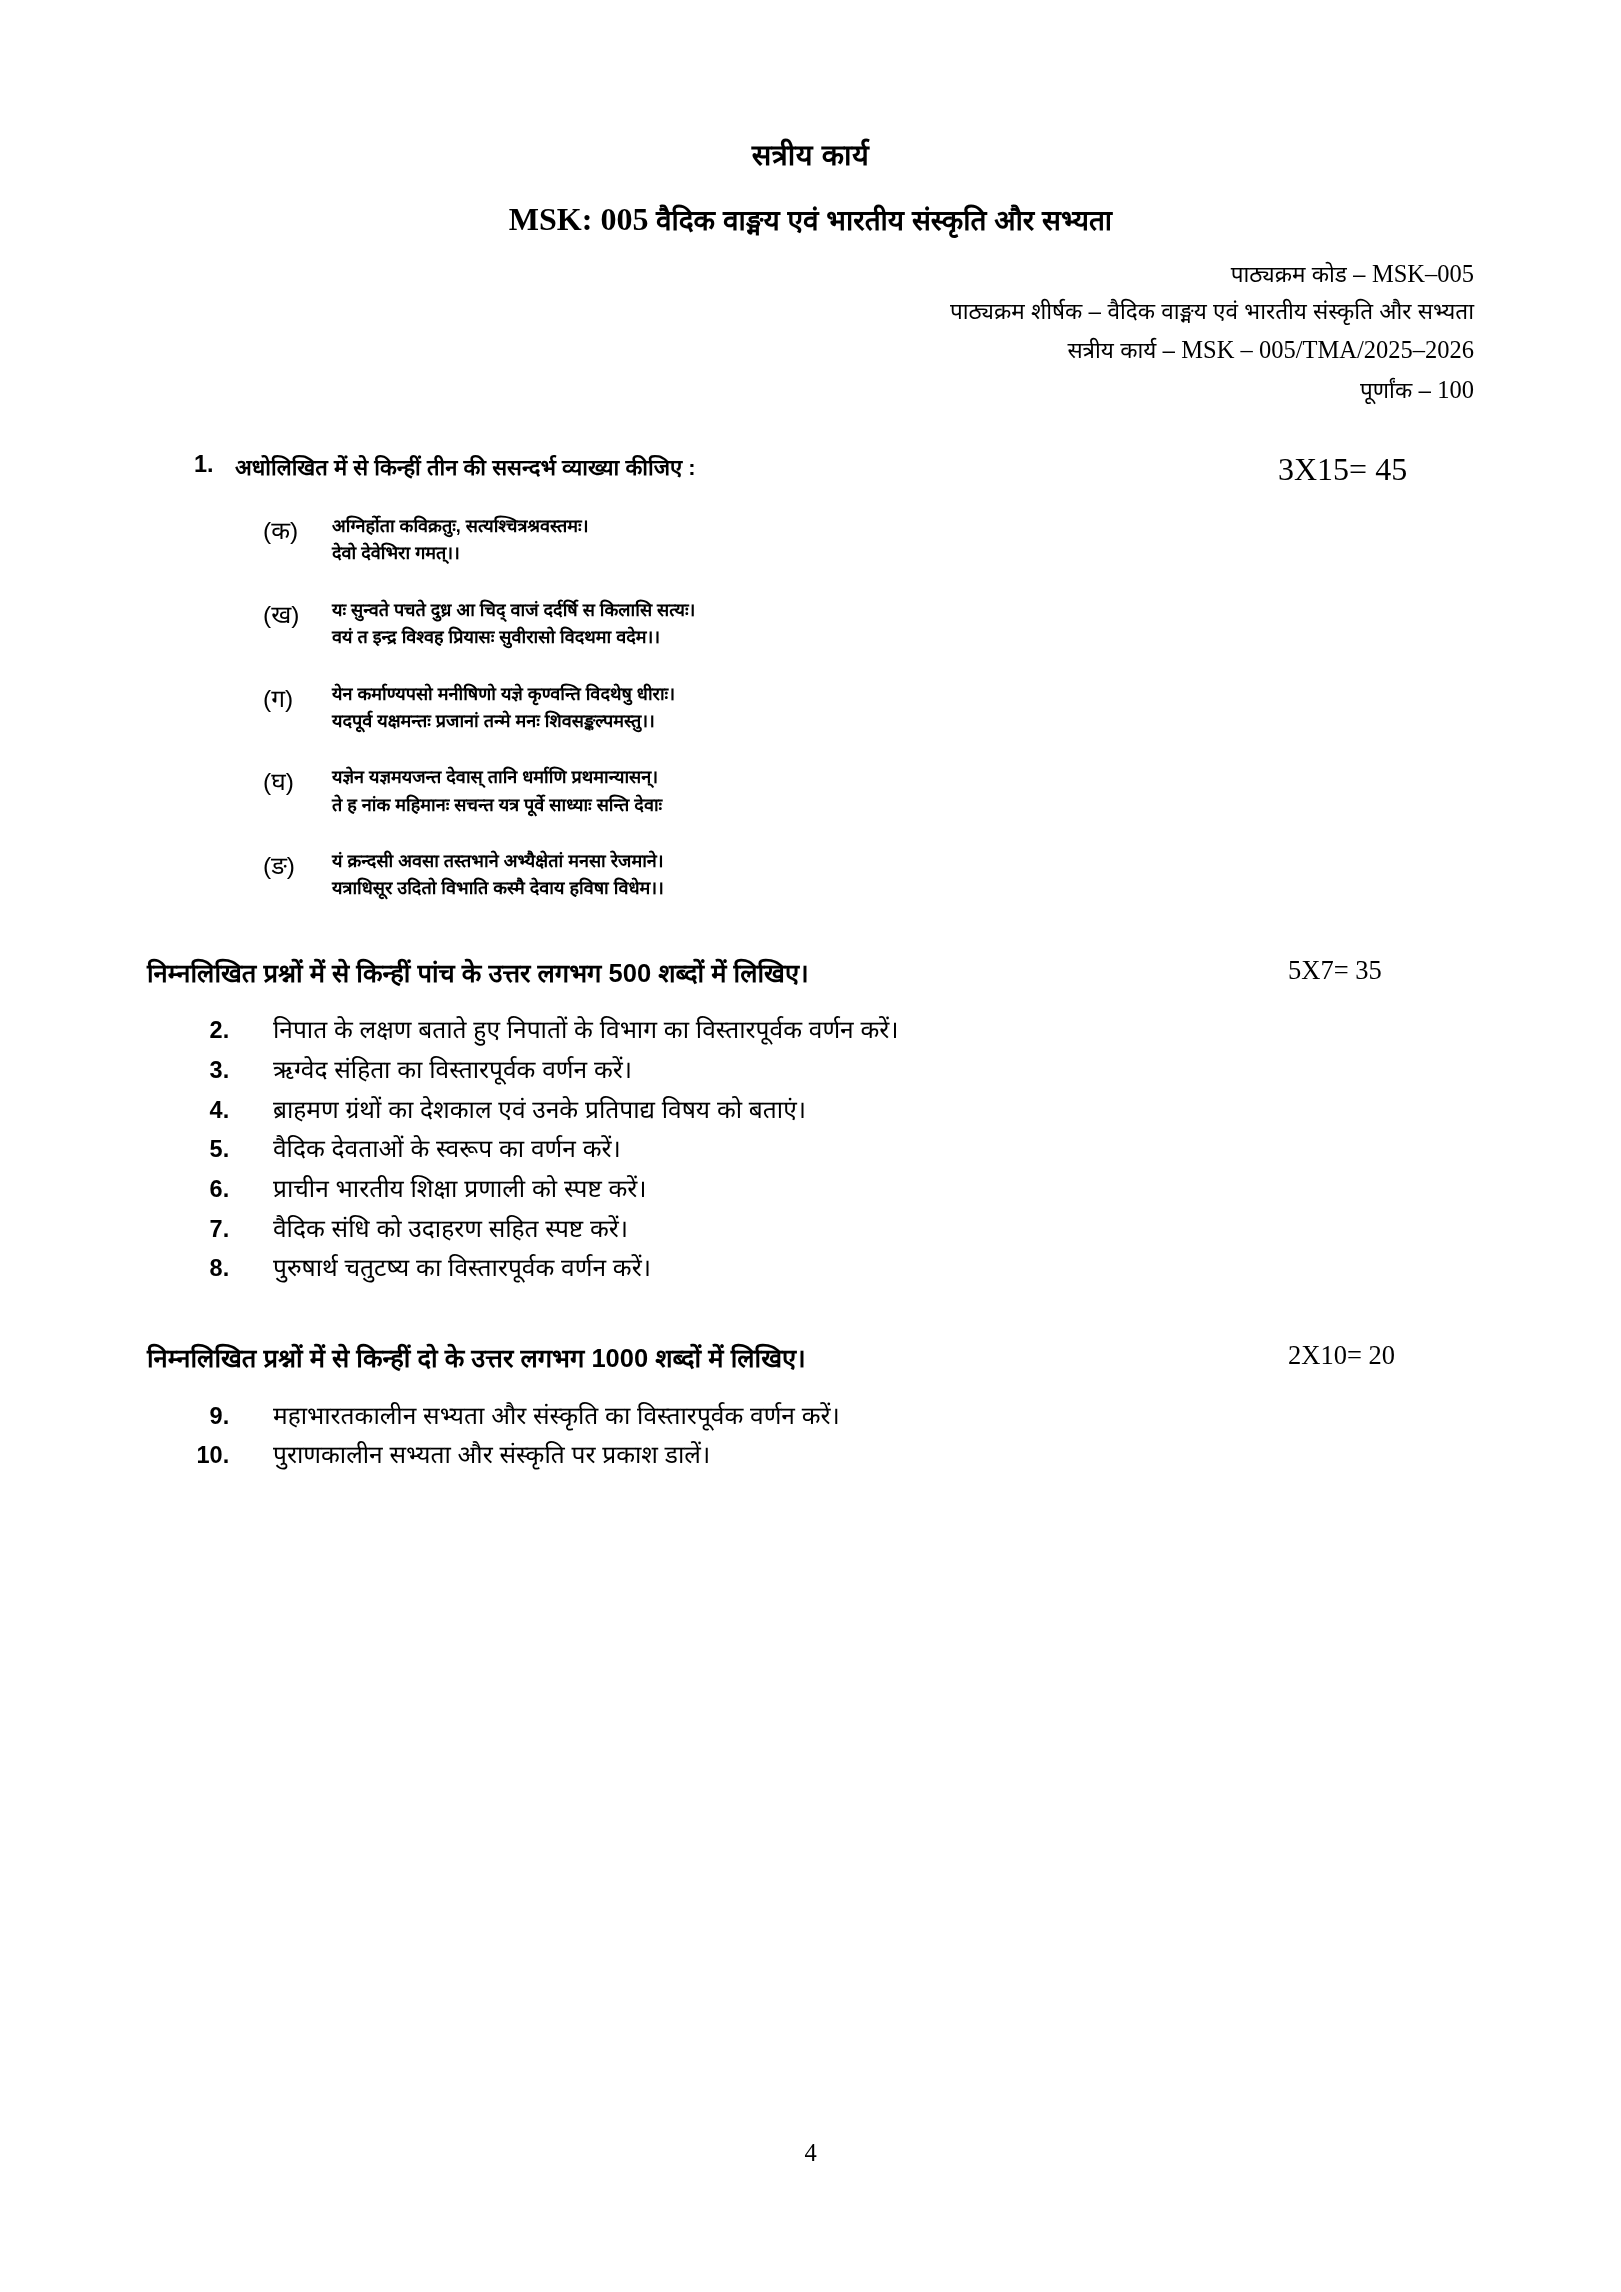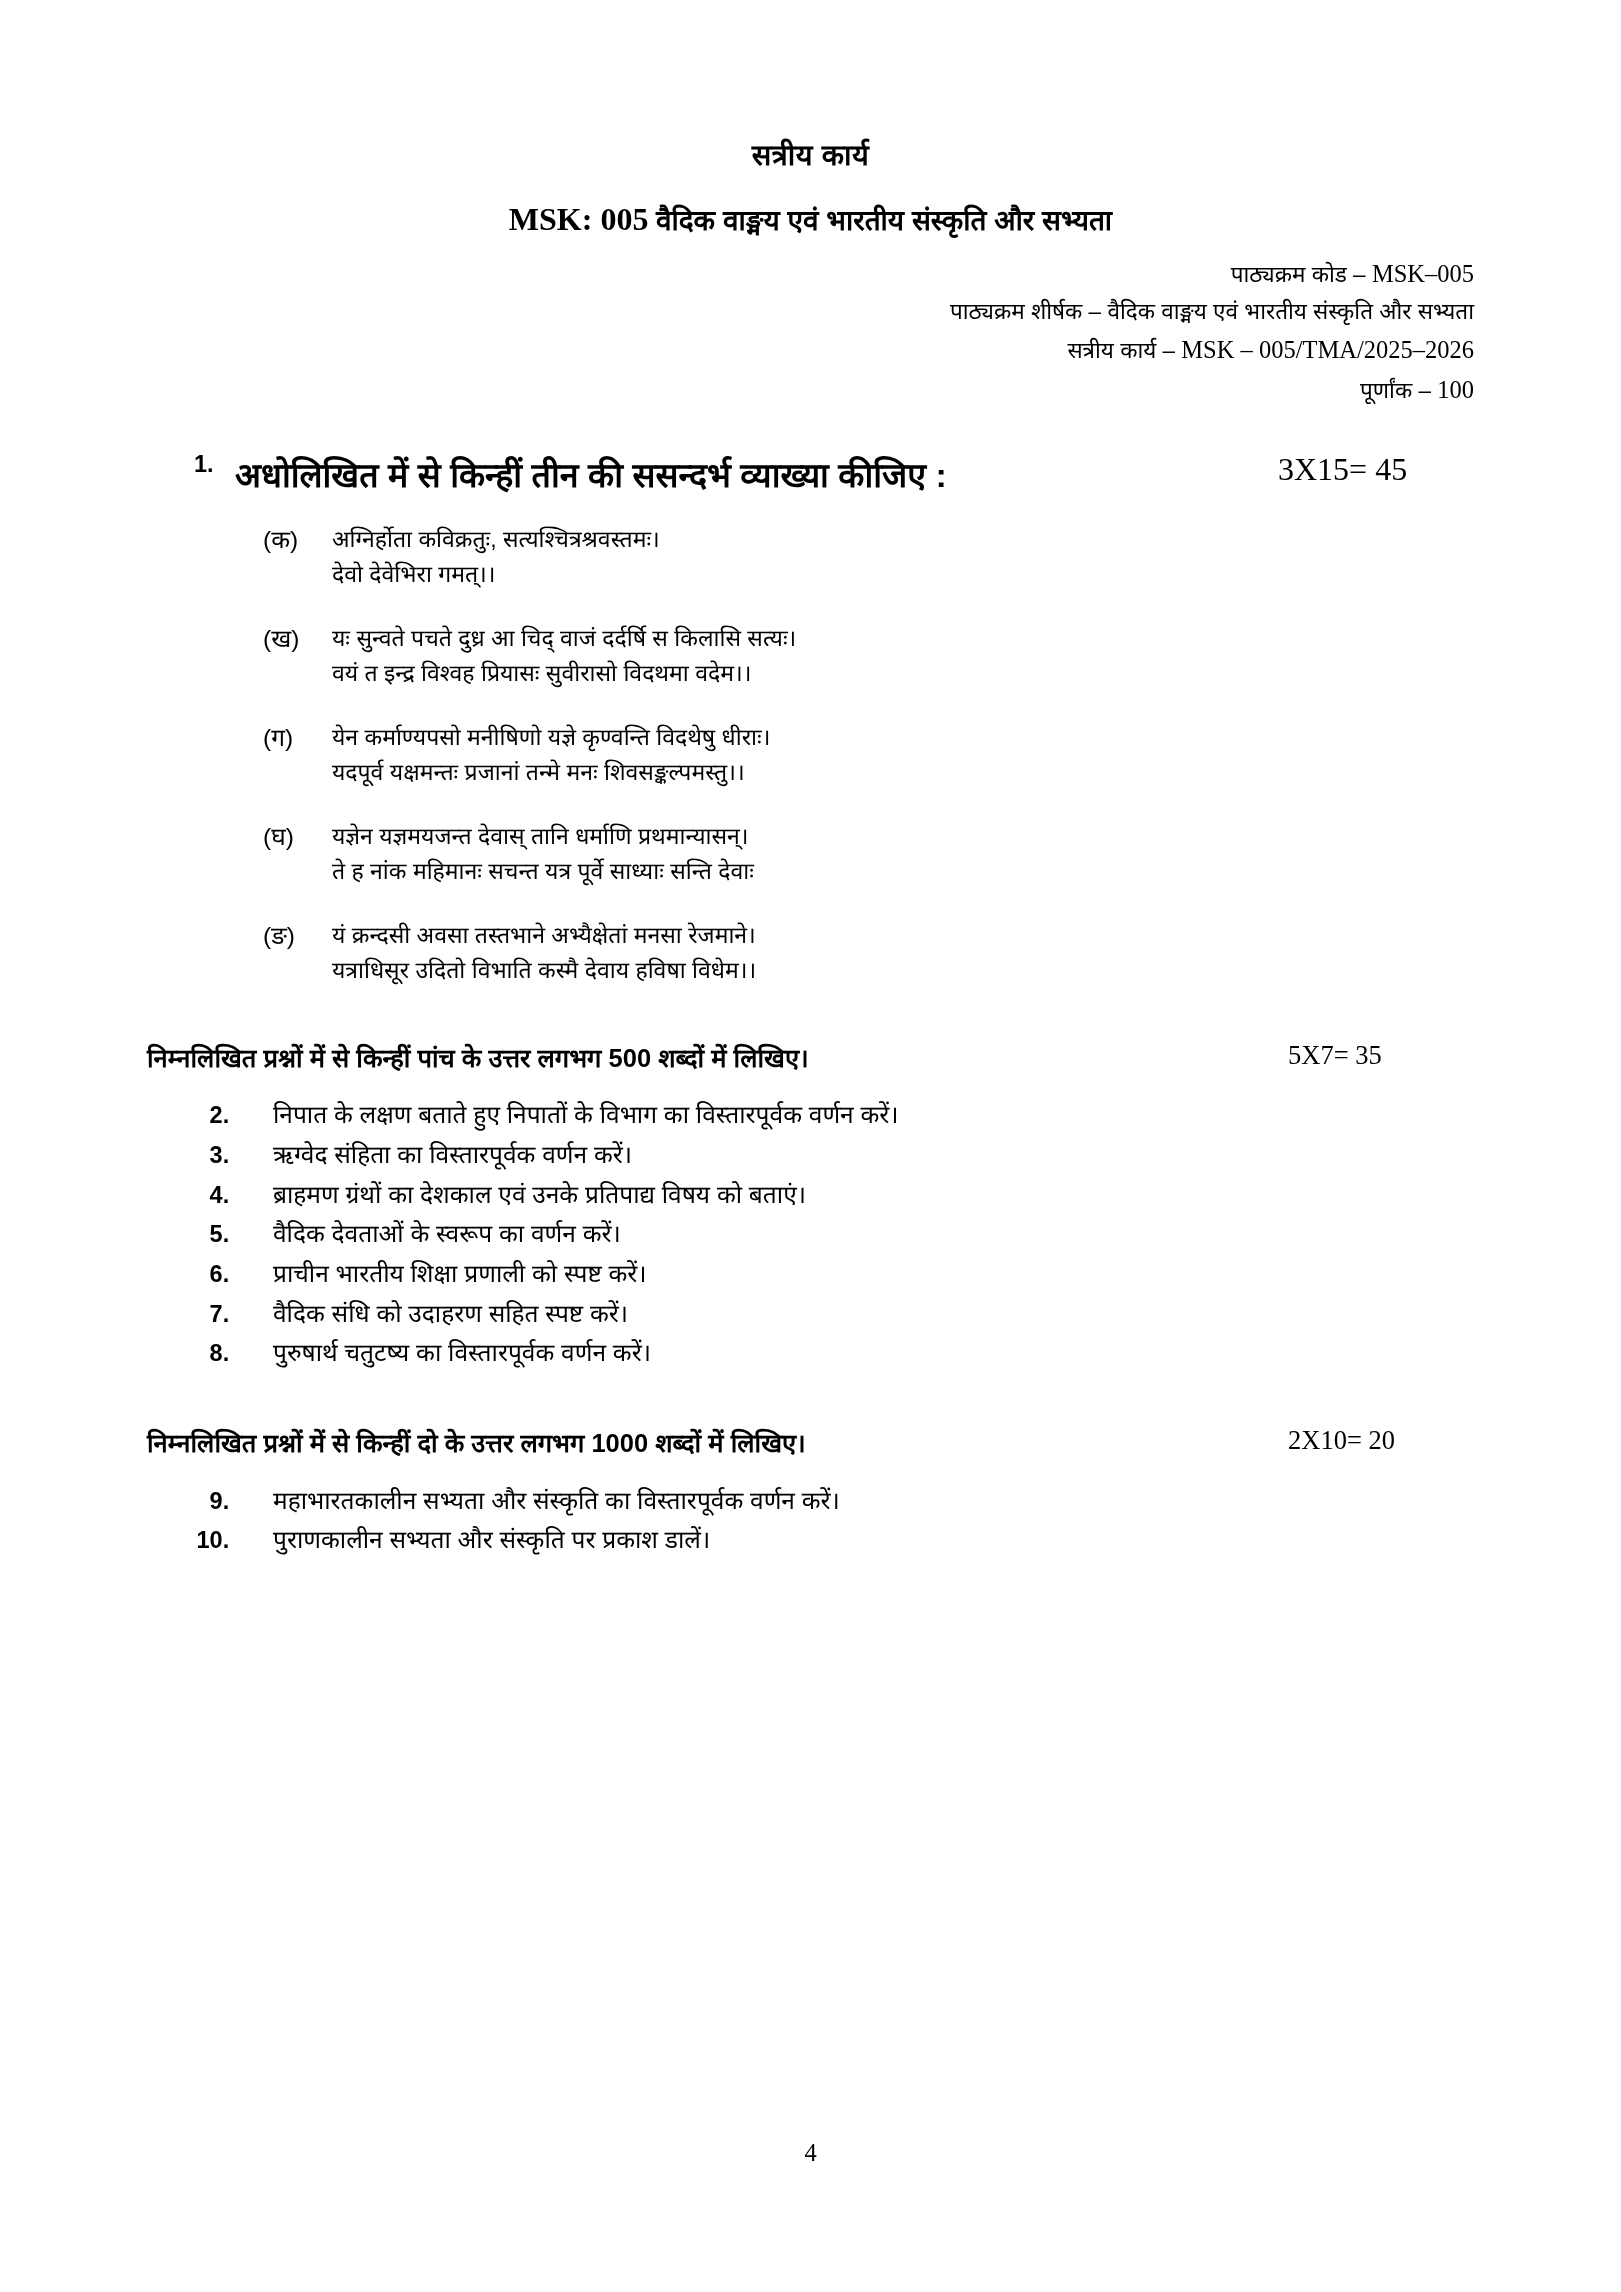--- a/index.html
+++ b/index.html
@@ -84,21 +84,21 @@
     font-family: "Liberation Sans", "DejaVu Sans", sans-serif;
     font-weight: 700;
     font-size: 23.5px;
     width: 41px;
     flex: 0 0 41px;
     text-align: left;
   }
   .q-main .q-text {
     font-family: "Liberation Sans", "DejaVu Sans", sans-serif;
     font-weight: 700;
-    font-size: 34px;
+    font-size: 22px;
     flex: 1 1 auto;
   }
   .q-main .q-marks {
     font-family: "Liberation Serif", "DejaVu Serif", serif;
     font-size: 32px;
     flex: 0 0 196px;
     text-align: left;
     padding-left: 108px;
     white-space: nowrap;
   }
@@ -117,23 +117,24 @@
     font-family: "Liberation Sans", "DejaVu Sans", sans-serif;
     font-size: 24.5px;
     width: 69px;
     flex: 0 0 69px;
   }
   .verse-item .verse-lines {
     flex: 1 1 auto;
   }
   .verse-item .verse-line {
     font-family: "Liberation Sans", "DejaVu Sans", sans-serif;
-    font-size: 23px;
+    font-size: 18px;
     line-height: 1.52;
     white-space: nowrap;
+    font-weight: bold;
   }
 
   
   .section-heading {
     display: flex;
     align-items: flex-start;
     margin-top: 52px;
   }
   .section-heading .sh-text {
     font-family: "Liberation Sans", "DejaVu Sans", sans-serif;

